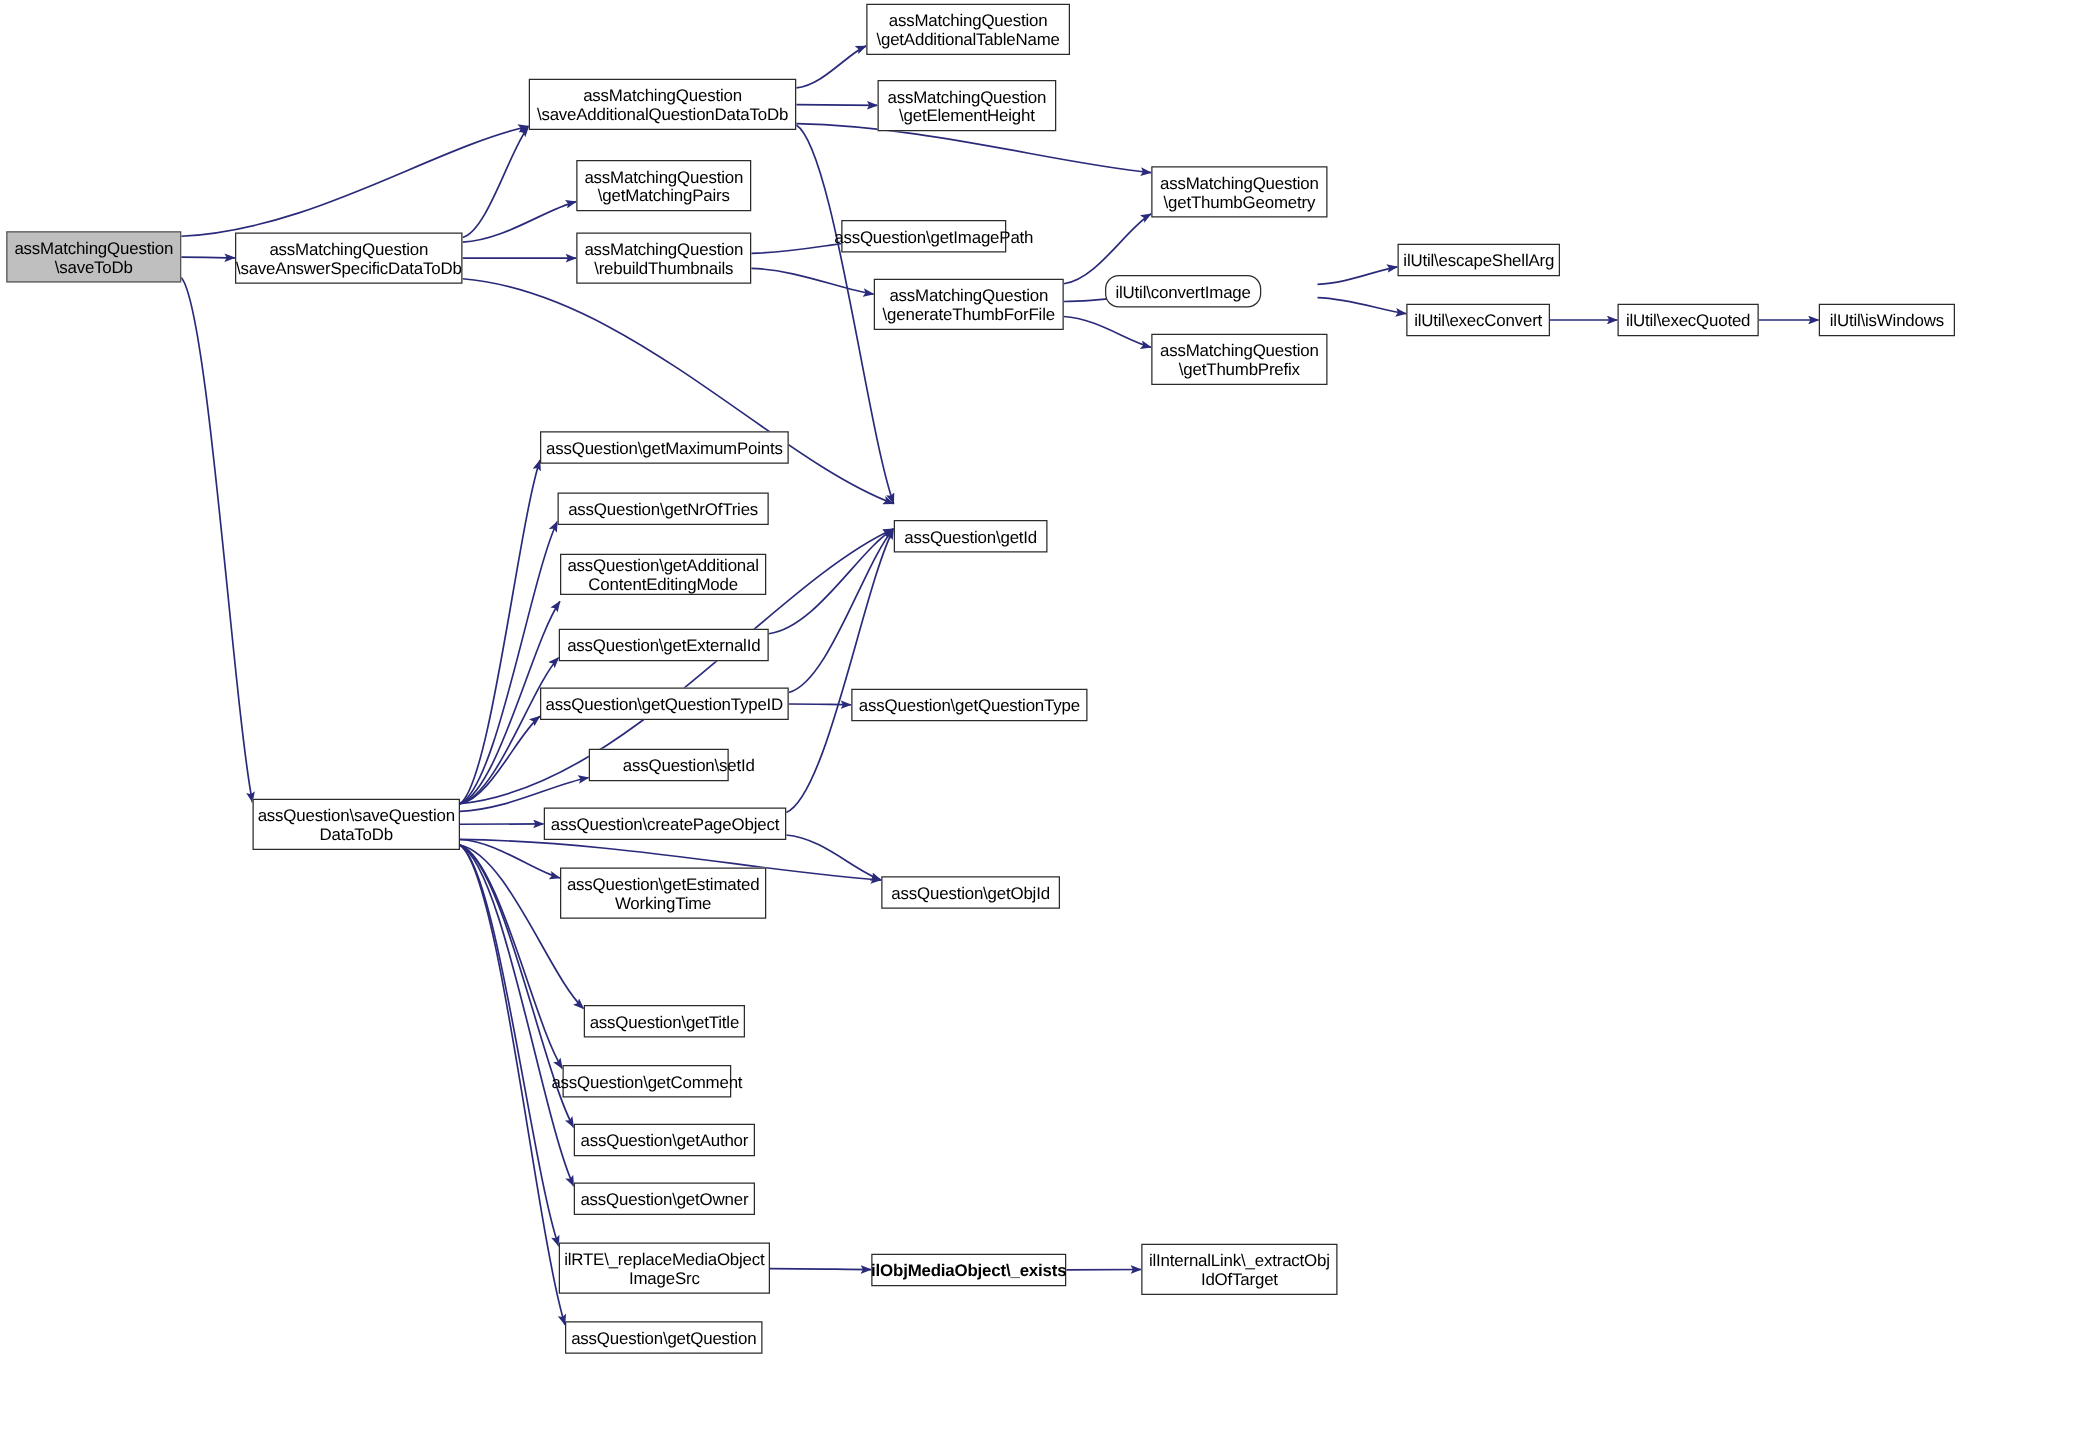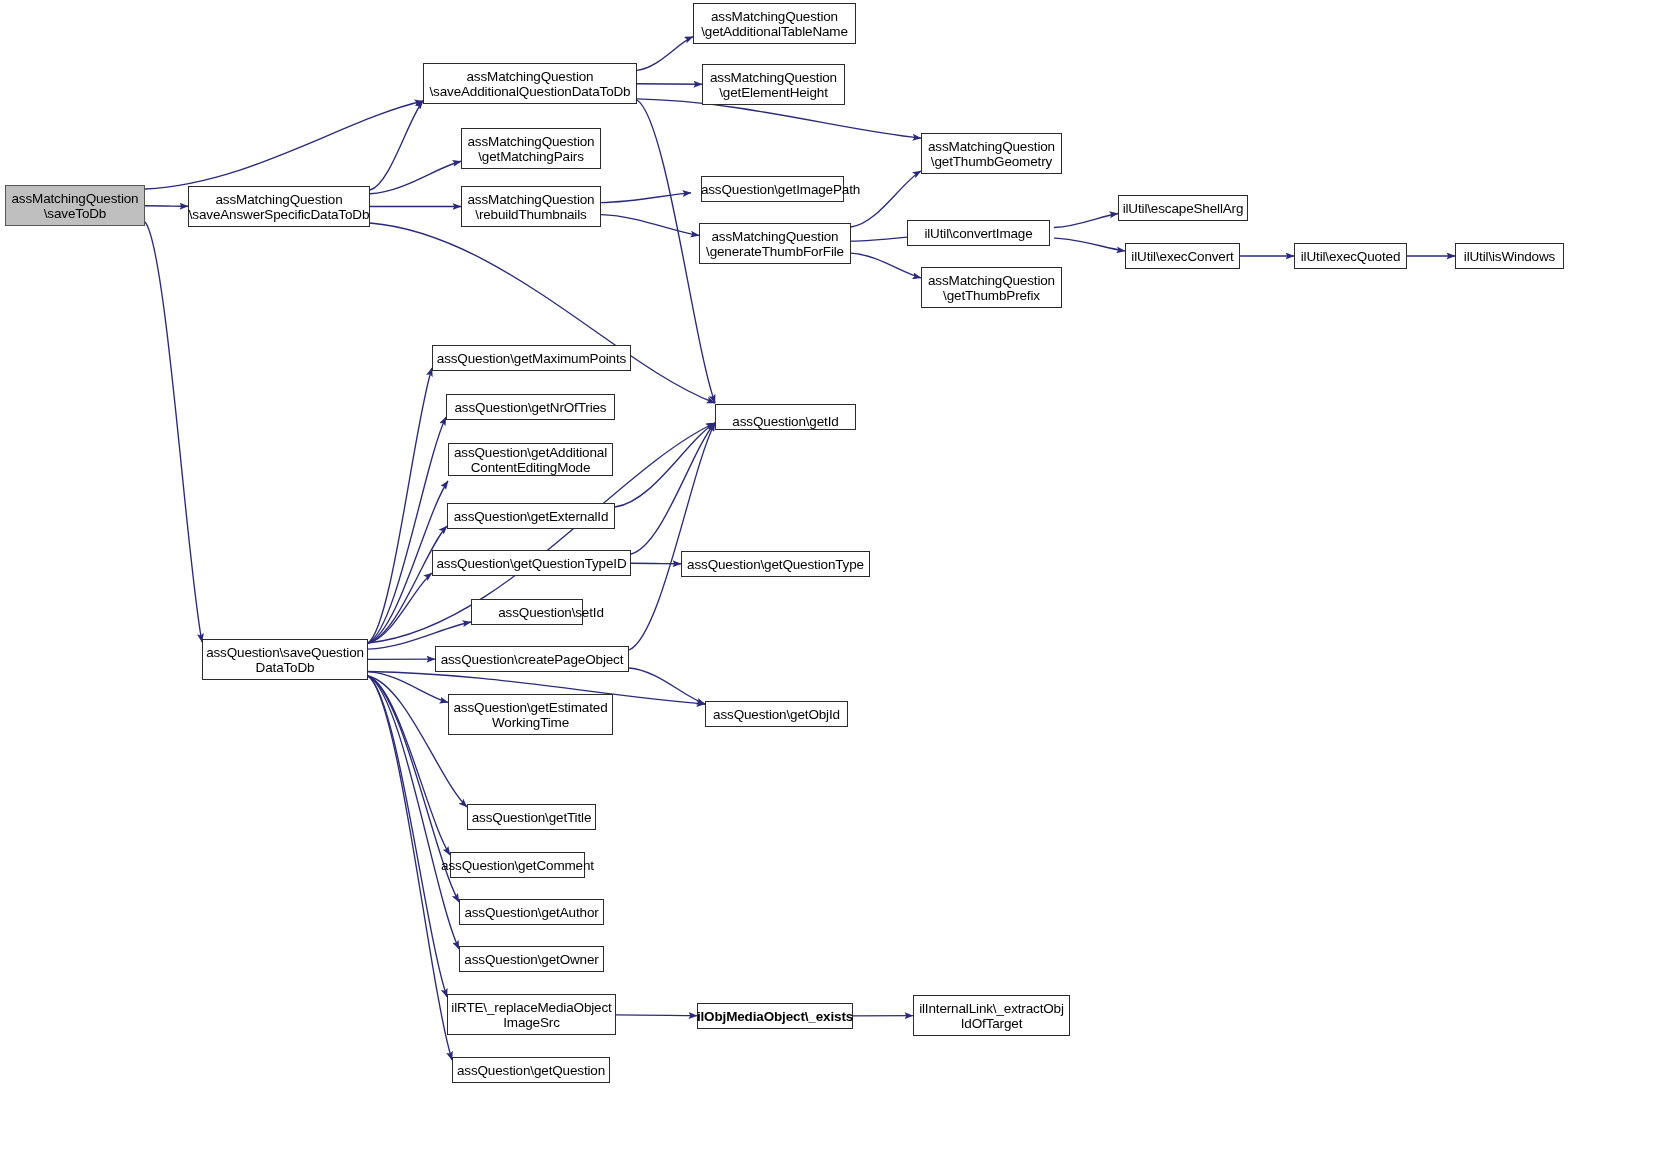--- a/index.html
+++ b/index.html
@@ -109,46 +109,46 @@
     <div class="node" style="left: 423px; top: 63px; width: 214px; height: 41px;"><span class="node-label">assMatchingQuestion
 \saveAdditionalQuestionDataToDb</span></div>
     <div class="node" style="left: 693px; top: 3px; width: 163px; height: 41px;"><span class="node-label">assMatchingQuestion
 \getAdditionalTableName</span></div>
     <div class="node" style="left: 702px; top: 64px; width: 143px; height: 41px;"><span class="node-label">assMatchingQuestion
 \getElementHeight</span></div>
     <div class="node" style="left: 461px; top: 128px; width: 140px; height: 41px;"><span class="node-label">assMatchingQuestion
 \getMatchingPairs</span></div>
     <div class="node" style="left: 461px; top: 186px; width: 140px; height: 41px;"><span class="node-label">assMatchingQuestion
 \rebuildThumbnails</span></div>
-    <div class="node" style="left: 701px; top: 176px; width: 143px; height: 26px; padding-left: 16px;"><span class="node-label">assQuestion\getImagePath</span></div>
+    <div class="node" style="left: 673px; top: 176px; width: 132px; height: 26px; padding-left: 16px;"><span class="node-label">assQuestion\getImagePath</span></div>
     <div class="node" style="left: 699px; top: 223px; width: 152px; height: 41px;"><span class="node-label">assMatchingQuestion
 \generateThumbForFile</span></div>
     <div class="node" style="left: 921px; top: 133px; width: 141px; height: 41px;"><span class="node-label">assMatchingQuestion
 \getThumbGeometry</span></div>
-    <div class="node" style="left: 907px; top: 220px; width: 143px; height: 26px;"><span class="node-label">ilUtil\convertImage</span></div>
+    <div class="node" style="left: 884px; top: 220px; width: 125px; height: 26px; border-radius: 11px;"><span class="node-label">ilUtil\convertImage</span></div>
     <div class="node" style="left: 921px; top: 267px; width: 141px; height: 41px;"><span class="node-label">assMatchingQuestion
 \getThumbPrefix</span></div>
     <div class="node" style="left: 1118px; top: 195px; width: 130px; height: 26px;"><span class="node-label">ilUtil\escapeShellArg</span></div>
     <div class="node" style="left: 1125px; top: 243px; width: 115px; height: 26px;"><span class="node-label">ilUtil\execConvert</span></div>
     <div class="node" style="left: 1294px; top: 243px; width: 113px; height: 26px;"><span class="node-label">ilUtil\execQuoted</span></div>
     <div class="node" style="left: 1455px; top: 243px; width: 109px; height: 26px;"><span class="node-label">ilUtil\isWindows</span></div>
     <div class="node" style="left: 202px; top: 639px; width: 166px; height: 41px;"><span class="node-label">assQuestion\saveQuestion
 DataToDb</span></div>
     <div class="node" style="left: 432px; top: 345px; width: 199px; height: 26px;"><span class="node-label">assQuestion\getMaximumPoints</span></div>
     <div class="node" style="left: 446px; top: 394px; width: 169px; height: 26px;"><span class="node-label">assQuestion\getNrOfTries</span></div>
     <div class="node" style="left: 448px; top: 443px; width: 165px; height: 33px;"><span class="node-label">assQuestion\getAdditional
 ContentEditingMode</span></div>
     <div class="node" style="left: 447px; top: 503px; width: 168px; height: 26px;"><span class="node-label">assQuestion\getExternalId</span></div>
     <div class="node" style="left: 432px; top: 550px; width: 199px; height: 26px; justify-content: center;"><span class="node-label">assQuestion\getQuestionTypeID</span></div>
     <div class="node" style="left: 681px; top: 551px; width: 189px; height: 26px;"><span class="node-label">assQuestion\getQuestionType</span></div>
     <div class="node" style="left: 471px; top: 599px; width: 112px; height: 26px; padding-left: 48px;"><span class="node-label">assQuestion\setId</span></div>
     <div class="node" style="left: 435px; top: 646px; width: 194px; height: 26px;"><span class="node-label">assQuestion\createPageObject</span></div>
     <div class="node" style="left: 448px; top: 694px; width: 165px; height: 41px;"><span class="node-label">assQuestion\getEstimated
 WorkingTime</span></div>
-    <div class="node" style="left: 715px; top: 404px; width: 141px; height: 26px; align-items: flex-end;"><span class="node-label">assQuestion\getId</span></div>
+    <div class="node" style="left: 715px; top: 416px; width: 123px; height: 26px;"><span class="node-label">assQuestion\getId</span></div>
     <div class="node" style="left: 705px; top: 701px; width: 143px; height: 26px;"><span class="node-label">assQuestion\getObjId</span></div>
     <div class="node" style="left: 467px; top: 804px; width: 129px; height: 26px;"><span class="node-label">assQuestion\getTitle</span></div>
     <div class="node" style="left: 450px; top: 852px; width: 135px; height: 26px;"><span class="node-label">assQuestion\getComment</span></div>
     <div class="node" style="left: 459px; top: 899px; width: 145px; height: 26px;"><span class="node-label">assQuestion\getAuthor</span></div>
     <div class="node" style="left: 459px; top: 946px; width: 145px; height: 26px;"><span class="node-label">assQuestion\getOwner</span></div>
     <div class="node" style="left: 447px; top: 994px; width: 169px; height: 41px;"><span class="node-label">ilRTE\_replaceMediaObject
 ImageSrc</span></div>
     <div class="node" style="left: 697px; top: 1003px; width: 156px; height: 26px; font-weight: bold;"><span class="node-label">ilObjMediaObject\_exists</span></div>
     <div class="node" style="left: 913px; top: 995px; width: 157px; height: 41px;"><span class="node-label">ilInternalLink\_extractObj
 IdOfTarget</span></div>

